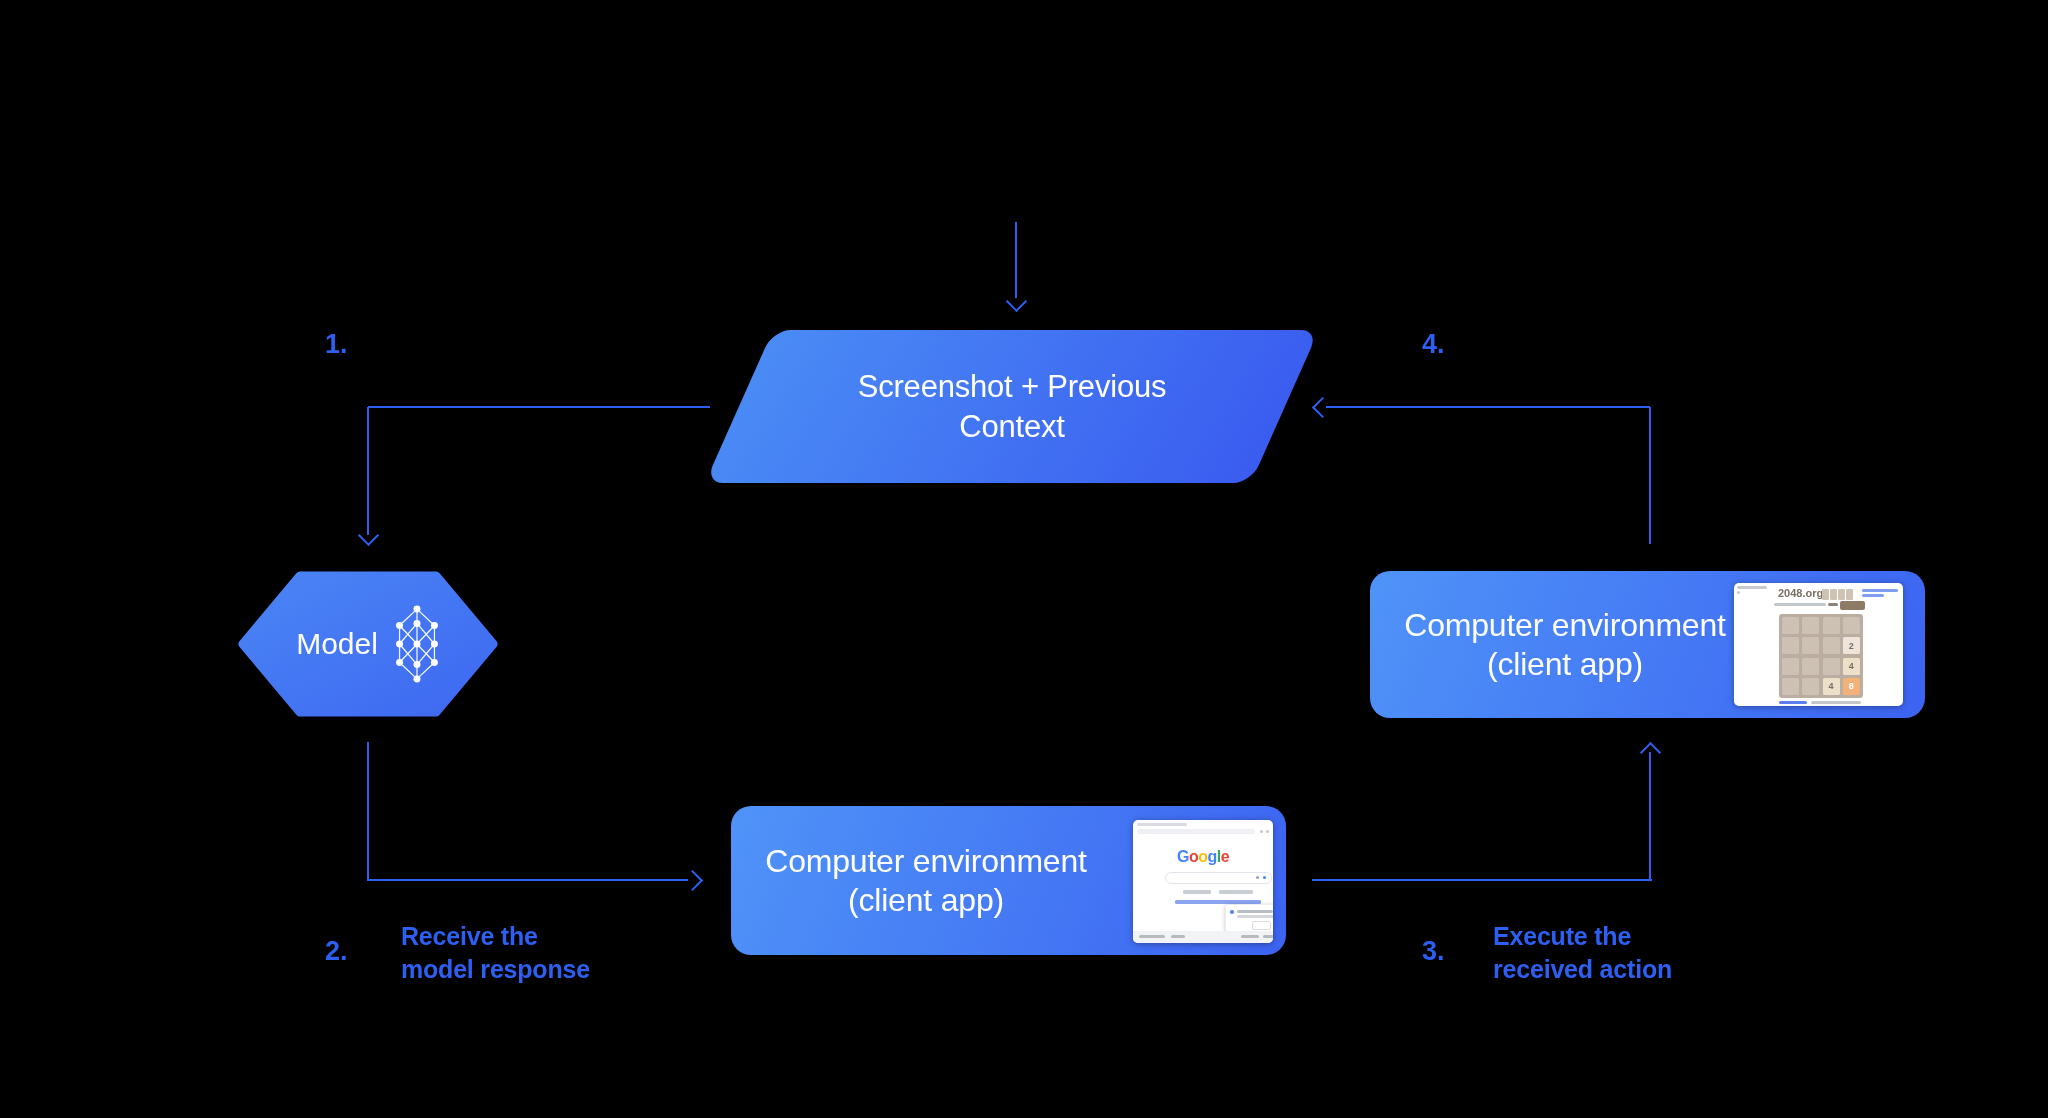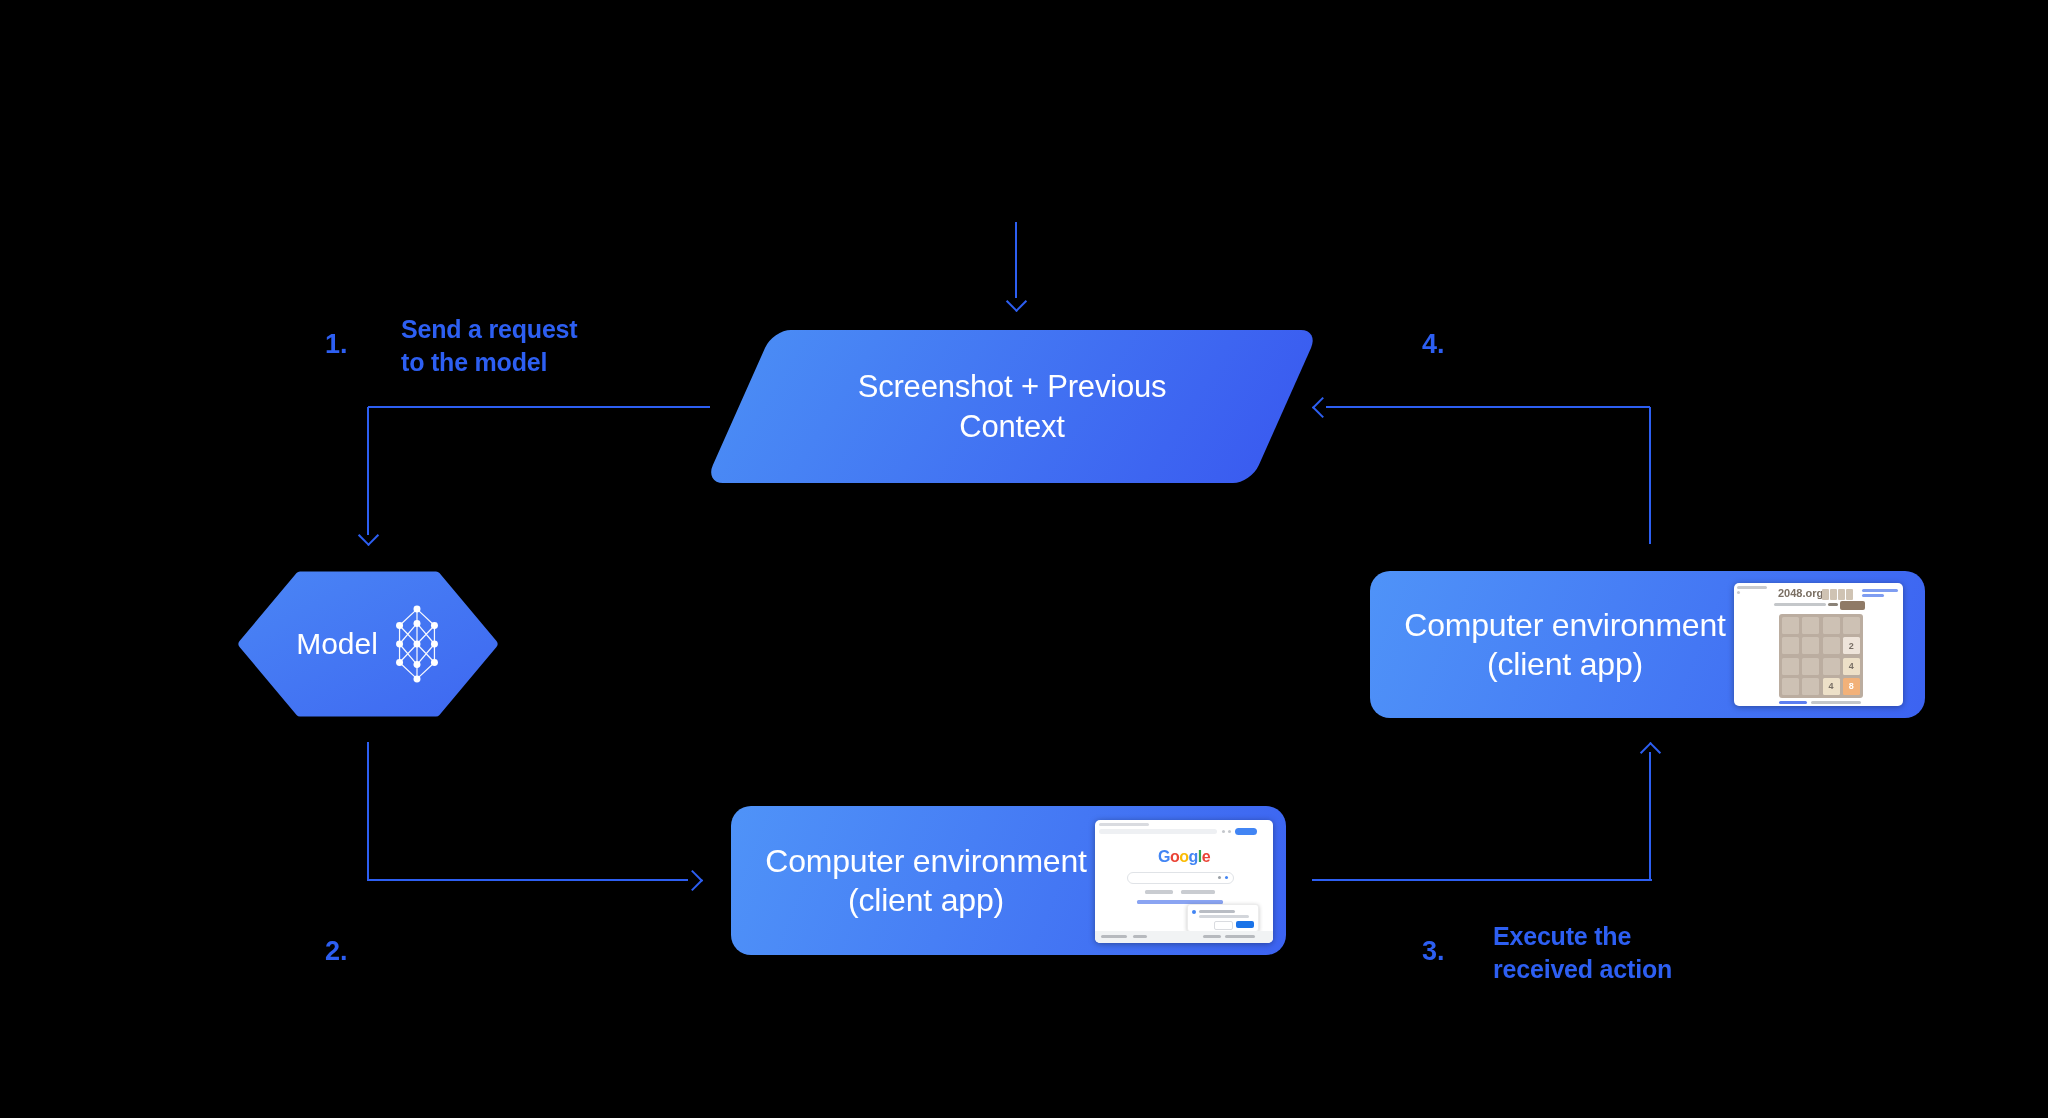--- a/index.html
+++ b/index.html
@@ -31,21 +31,21 @@
   .env-label{position:absolute;left:20px;top:0;bottom:0;width:350px;display:flex;flex-direction:column;
         align-items:center;justify-content:center;color:#fff;font-size:32px;line-height:39px;
         font-weight:400;letter-spacing:-.2px;}
   
   .stepnum{position:absolute;color:#2d5ff2;font-size:27px;font-weight:700;}
   .steptext{position:absolute;color:#2d5ff2;font-size:25px;line-height:33px;font-weight:700;letter-spacing:-.2px;}
   
   .thumb{position:absolute;background:#fff;border-radius:5px;overflow:hidden;box-shadow:0 1px 6px rgba(0,0,0,.35);}
   .bar{position:absolute;border-radius:1.5px;}
   
-  #g-thumb{right:13px;top:14px;width:178px;height:123px;}
+  #g-thumb{right:13px;top:14px;width:140px;height:123px;}
   .g-logo{position:absolute;left:0;top:28px;width:100%;text-align:center;font-size:16px;font-weight:700;letter-spacing:-.5px;}
   .gl-b{color:#4285F4;} .gl-r{color:#EA4335;} .gl-y{color:#FBBC05;} .gl-g{color:#34A853;}
   .g-search{position:absolute;left:32px;top:52px;width:105px;height:10px;border:1px solid #e0e3e7;border-radius:6px;}
   .g-dialog{position:absolute;left:92px;top:84px;width:70px;height:26px;background:#fff;border:1px solid #ececec;
             border-radius:3px;box-shadow:0 1px 4px rgba(0,0,0,.22);}
   .g-footer{position:absolute;left:0;bottom:0;width:100%;height:12px;background:#f1f3f4;}
   
   #t-thumb{right:22px;top:12px;width:169px;height:123px;margin-left:40px;}
   .t-title{position:absolute;left:44px;top:4px;font-size:11px;font-weight:700;color:#7a6f63;}
   .t-score{position:absolute;top:6px;width:7px;height:11px;background:#cfc3b3;border-radius:1px;}
@@ -68,24 +68,20 @@
   <div class="chev down" style="left:1009px;top:294px;"></div>
 
   <div class="para">
     <div class="para-inner">
       <span>Screenshot + Previous</span>
       <span>Context</span>
     </div>
   </div>
 
   <div class="stepnum" style="left:325px;top:329px;">1.</div>
-  <div class="steptext" style="left:401px;top:313px;">
-    <div>Send a request</div>
-    <div>to the model</div>
-  </div>
 
   <div class="hline" style="left:368px;top:406px;width:342px;"></div>
   <div class="vline" style="left:367px;top:407px;height:128px;"></div>
   <div class="chev down" style="left:361px;top:528px;"></div>
 
   <div class="hexwrap">
     <svg width="260" height="146" viewBox="0 0 260 146">
       <defs>
         <linearGradient id="hexg" x1="0" y1="0" x2="1" y2="1">
           <stop offset="0" stop-color="#4a85f5"></stop>
@@ -118,20 +114,24 @@
         </g>
       </svg>
     </div>
   </div>
 
   <div class="vline" style="left:367px;top:742px;height:139px;"></div>
   <div class="hline" style="left:368px;top:879px;width:320px;"></div>
   <div class="chev right" style="left:685px;top:873px;"></div>
 
   <div class="stepnum" style="left:325px;top:936px;">2.</div>
+  <div class="steptext" style="left:401px;top:920px;">
+    <div>Receive the</div>
+    <div>model response</div>
+  </div>
 
   <div class="envbox" id="env-bottom">
     <div class="env-label">
       <span>Computer environment</span>
       <span>(client app)</span>
     </div>
 
     <div class="thumb" id="g-thumb">
       <div class="bar" style="left:4px;top:3px;width:50px;height:3px;background:#d9dbe0;"></div>
       <div class="bar" style="left:4px;top:9px;width:118px;height:5px;background:#eef0f3;border-radius:2.5px;"></div>

